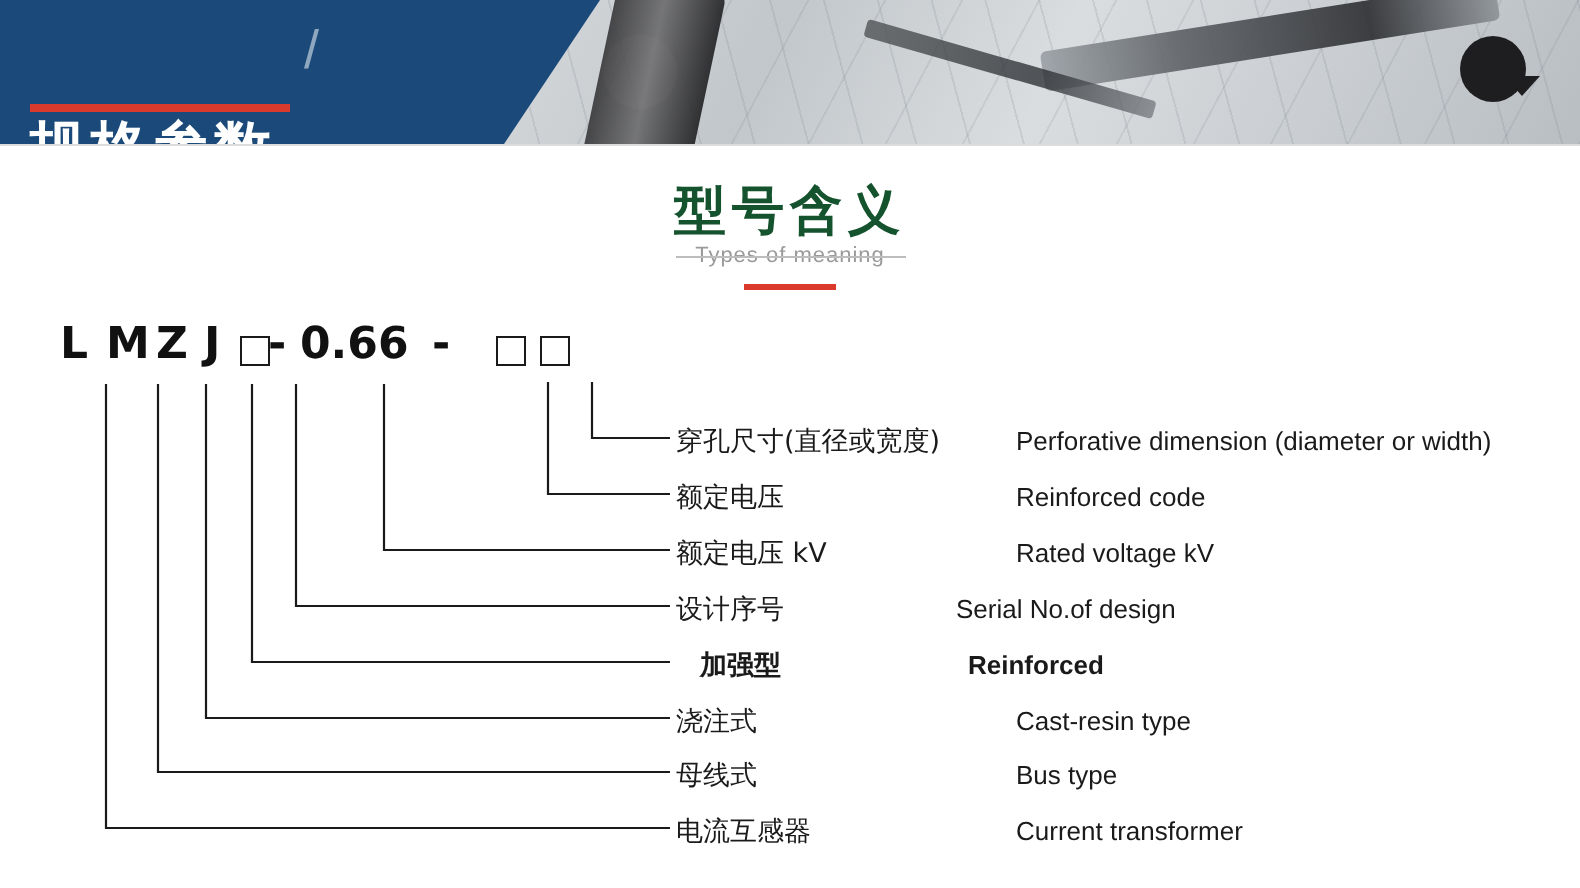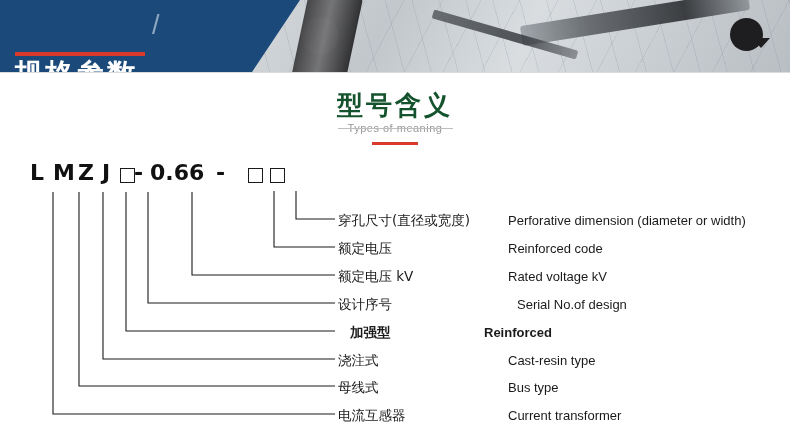--- a/index.html
+++ b/index.html
@@ -282,19 +282,19 @@
   <div class="label" style="left:338px; top:268px">额定电压  kV</div>
   <div class="label" style="left:338px; top:296px">设计序号</div>
   <div class="label bold" style="left:350px; top:324px">加强型</div>
   <div class="label" style="left:338px; top:352px">浇注式</div>
   <div class="label" style="left:338px; top:379px">母线式</div>
   <div class="label" style="left:338px; top:407px">电流互感器</div>
 
   <div class="label en" style="left:508px; top:213px">Perforative dimension (diameter or width)</div>
   <div class="label en" style="left:508px; top:241px">Reinforced code</div>
   <div class="label en" style="left:508px; top:269px">Rated voltage kV</div>
-  <div class="label en" style="left:517px; top:297px">Serial No.of design</div>
+  <div class="label en" style="left:478px; top:297px">Serial No.of design</div>
   <div class="label en bold" style="left:484px; top:325px">Reinforced</div>
   <div class="label en" style="left:508px; top:353px">Cast-resin type</div>
   <div class="label en" style="left:508px; top:380px">Bus type</div>
   <div class="label en" style="left:508px; top:408px">Current  transformer</div>
 
 </div>
 
 </body></html>

